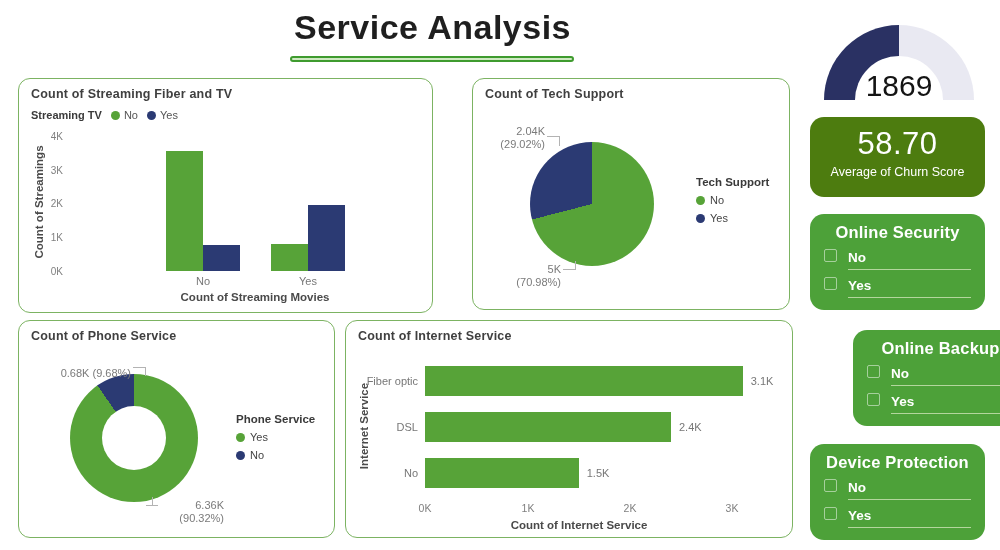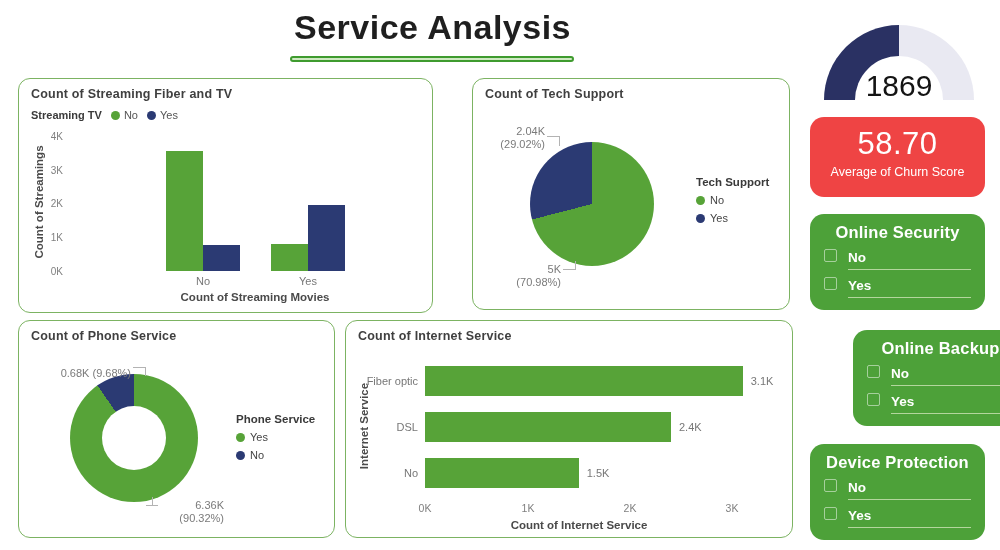--- a/index.html
+++ b/index.html
@@ -63,21 +63,21 @@
     font-size:11.5px; font-weight:bold; color:#4a4a4a; }
   #i-ylabel { left:-52px; top:99px; }
 
   
   .gauge-title { position:absolute; left:810px; top:6px; width:178px; text-align:center; font-size:13.5px; color:#2d2d2d; }
   #gauge-wrap { position:absolute; left:824px; top:25px; width:150px; height:76px; overflow:hidden; }
   #gauge-circle { width:150px; height:150px; border-radius:50%; }
   #gauge-hole { position:absolute; left:31px; top:31px; width:88px; height:88px; border-radius:50%; background:#fff; }
   .gauge-value { position:absolute; left:0; top:44px; width:100%; text-align:center; font-size:30px; color:#141414; }
 
-  .kpi { position:absolute; left:810px; top:117px; width:175px; height:80px; background:#ef4444;
+  .kpi { position:absolute; left:810px; top:117px; width:175px; height:80px; background:#4d7c0f;
     border-radius:14px; color:#fff; text-align:center; }
   .kpi-value { font-size:31px; margin-top:9px; letter-spacing:0.5px; }
   .kpi-label { font-size:12.5px; margin-top:3px; }
 
   .slicer { position:absolute; left:810px; width:175px; height:96px; background:#4da139; border-radius:14px; }
   #slicer-0 { top:214px; } #slicer-1 { top:330px;margin-left:43px; } #slicer-2 { top:444px; }
   .slicer-title { text-align:center; font-weight:bold; font-size:16.5px; color:#fff; margin-top:9px; letter-spacing:0.2px; }
   .slicer-row { position:relative; margin:5px 14px 0 38px; padding:1px 0 3px 0;
     border-bottom:1px solid rgba(248,250,225,0.6); cursor:pointer; }
   .slicer-checkbox { position:absolute; left:-24px; top:2px; width:13px; height:13px;

